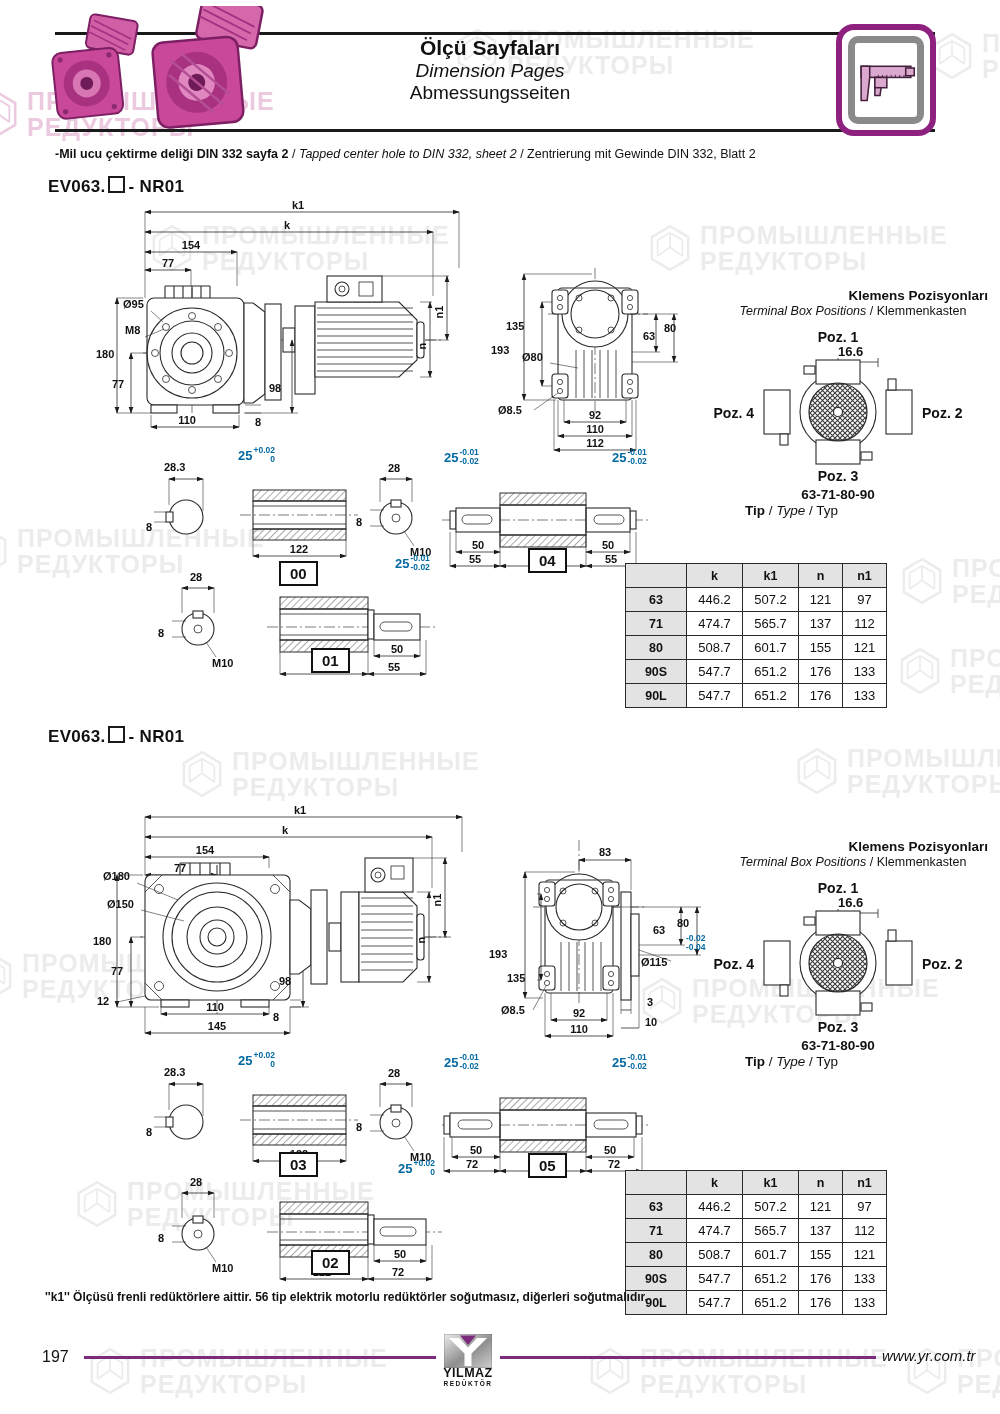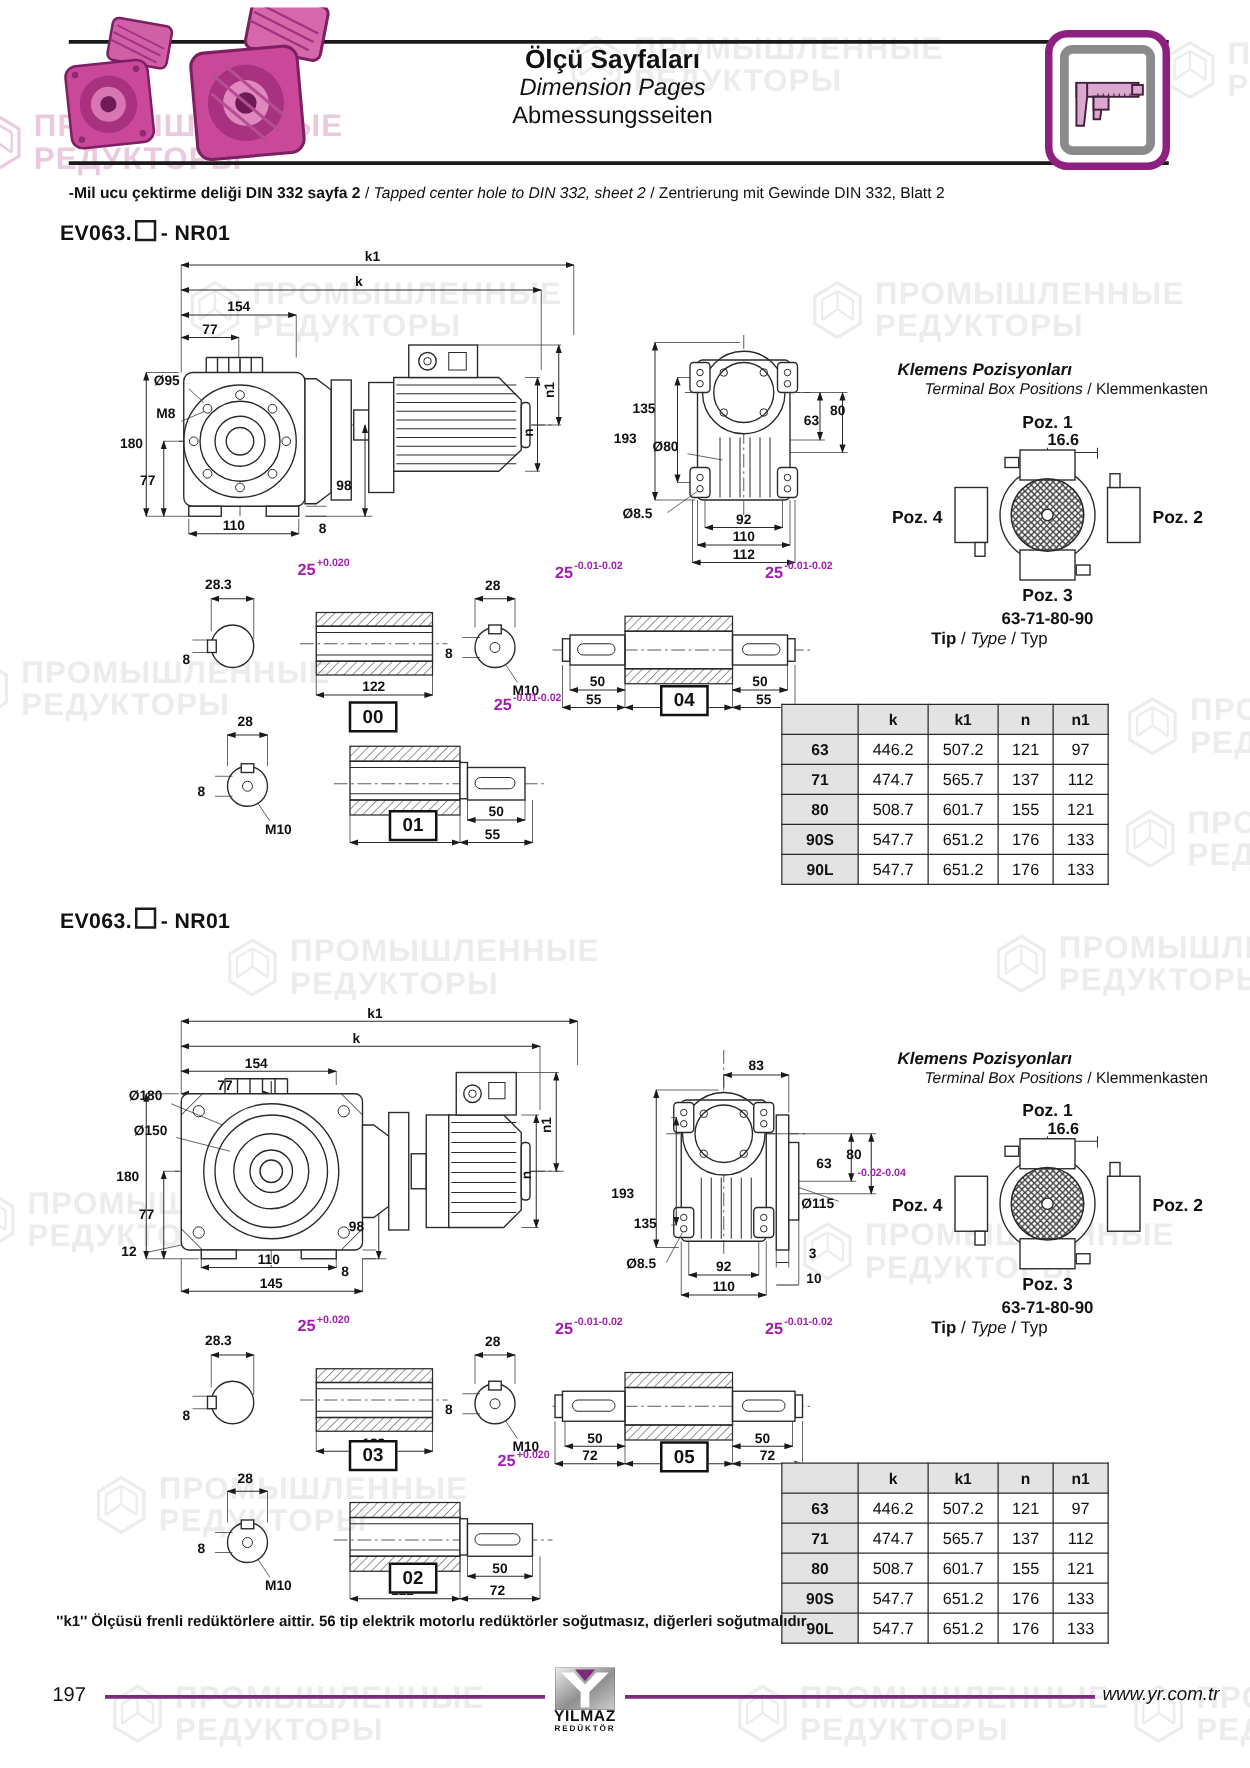--- a/index.html
+++ b/index.html
@@ -29,26 +29,26 @@
   svg text.d{font:bold 11px "Liberation Sans",sans-serif;fill:#111;}
   .ln{stroke:#2a2a2a;fill:none;stroke-width:1.1;}
   .lnw{stroke:#2a2a2a;fill:#fff;stroke-width:1.1;}
   .lnt{stroke:#2a2a2a;fill:none;stroke-width:.8;}
   .ext{stroke:#333;stroke-width:.6;fill:none;}
   .cl{stroke:#444;stroke-width:.7;fill:none;stroke-dasharray:11 3 2 3;}
   .ht{fill:url(#hatch);stroke:#2a2a2a;stroke-width:1;}
   
   .poz{position:absolute;font-weight:bold;font-size:14px;}
   .tctr{text-align:center;}
-  .ttl1{position:absolute;font-weight:bold;font-size:13.5px;text-align:left;font-style:italic;}
+  .ttl1{position:absolute;font-weight:bold;font-size:13.5px;text-align:right;}
   .ttl2{position:absolute;font-size:12.5px;text-align:center;}
   .typln{position:absolute;font-size:13.5px;}
   
-  .tol{position:absolute;font:bold 13px "Liberation Sans",sans-serif;color:#a21caf;white-space:nowrap;text-align:right;}
-  .tol .ts{display:inline-flex;font-size:8.5px;line-height:8.5px;vertical-align:top;margin-top:-2px;margin-left:1px;}
+  .tol{position:absolute;font:bold 13px "Liberation Sans",sans-serif;color:#0369a1;white-space:nowrap;text-align:right;}
+  .tol .ts{display:inline-flex;flex-direction:column;font-size:8.5px;line-height:8.5px;vertical-align:top;margin-top:-2px;margin-left:1px;}
   
   .dlabel{position:absolute;border:2px solid #111;font:bold 15px "Liberation Sans",sans-serif;padding:2px 9px;background:#fff;}
   
   .dimtable{border-collapse:collapse;background:#fff;}
   .dimtable th,.dimtable td{border:1.4px solid #2a2a2a;text-align:center;font-size:12.5px;padding:0;height:23px;}
   .dimtable th{background:#e3e3e3;font-weight:bold;}
   .dimtable td{font-weight:normal;font-size:13px;}
   .c0{width:60px;} .c1{width:55px;} .c2{width:55px;} .c3{width:43px;} .c4{width:43px;}
   
   .fnote{position:absolute;left:45px;top:1290px;width:700px;font-size:12px;line-height:15.5px;}

